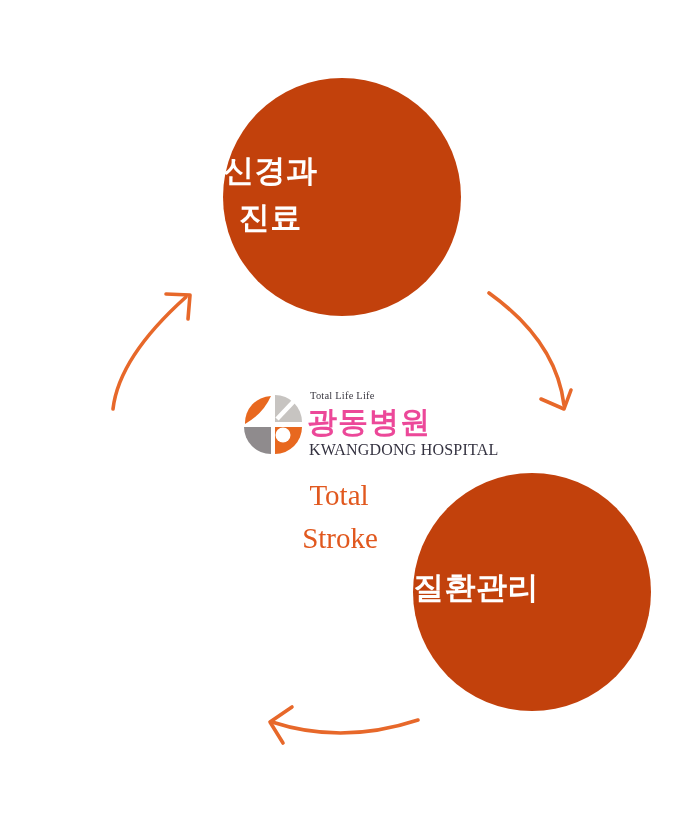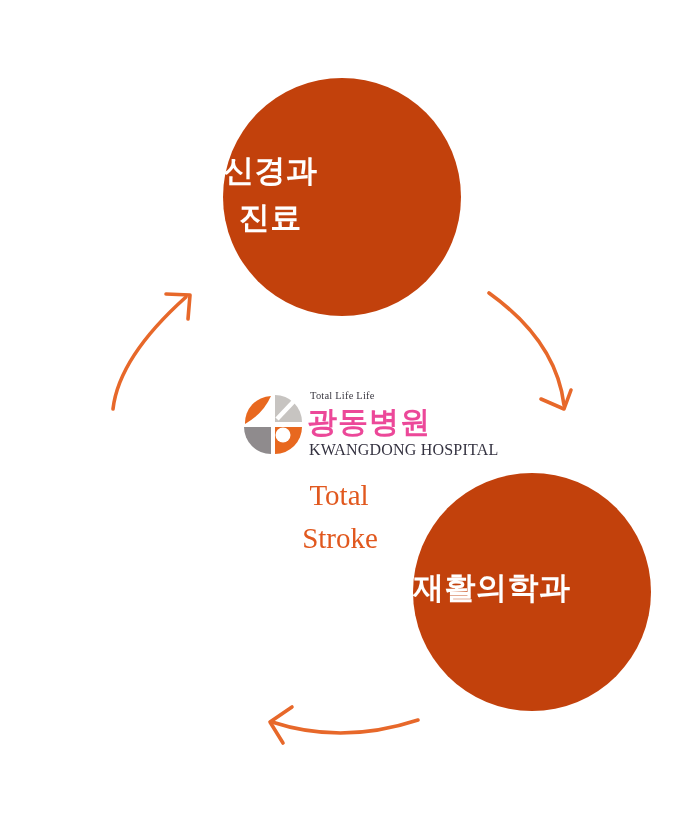--- a/index.html
+++ b/index.html
@@ -91,21 +91,21 @@
   <div class="cycle-circle circle-top">
     <div class="lines">
       <div class="line">신경과</div>
       <div class="line">진료</div>
     </div>
   </div>
 
 
   <div class="cycle-circle circle-right">
     <div class="lines">
-      <div class="line">재활의학과</div>
+      <div class="line">질환관리</div>
     </div>
   </div>
 
   <svg class="logo-symbol" viewBox="0 0 60 64" xmlns="http://www.w3.org/2000/svg">
 
     <path d="M 28 2 A 27 27 0 0 0 2 30 Q 20 20 28 2 Z" fill="#E8681F"></path>
 
     <path d="M 32 28 L 32 1 A 27 27 0 0 1 59 28 Z" fill="#C7C4C1"></path>
     <line x1="34" y1="25" x2="52" y2="6" stroke="#ffffff" stroke-width="4.5"></line>
 

